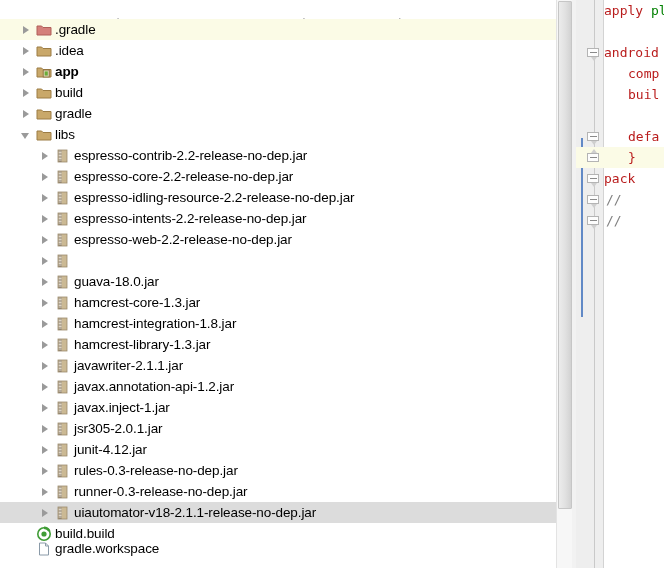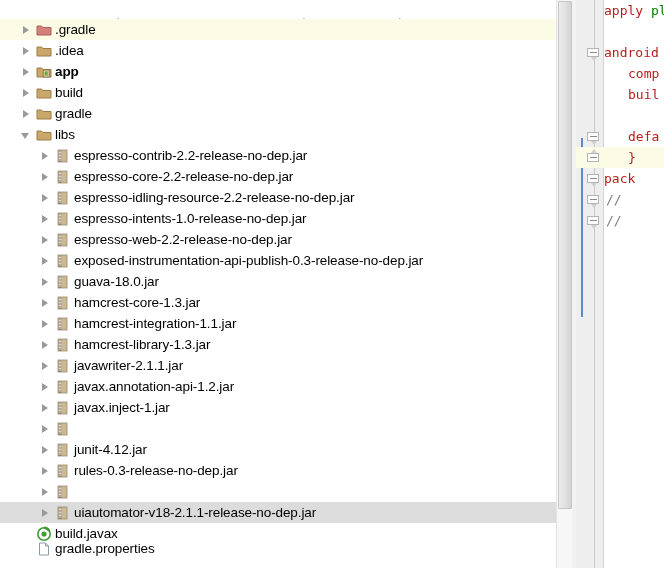--- a/index.html
+++ b/index.html
@@ -301,21 +301,21 @@
                 <line x1="3.4" y1="4.5" x2="6.6" y2="4.5"></line>
                 <line x1="3.4" y1="6" x2="6.6" y2="6"></line>
                 <line x1="3.4" y1="7.5" x2="6.6" y2="7.5"></line>
                 <line x1="3.4" y1="9" x2="6.6" y2="9"></line>
                 <line x1="3.4" y1="10.5" x2="6.6" y2="10.5"></line>
                 <line x1="3.4" y1="12" x2="6.6" y2="12"></line>
               </g>
               <rect x="3" y="2" width="9" height="12" fill="none" stroke="#9c8b6d" stroke-width="0.8"></rect>
             </svg>
           </span>
-          <span class="label">espresso-intents-1.0-release-no-dep.jar</span>
+          <span class="label">espresso-intents-2.2-release-no-dep.jar</span>
         </div>
         <div class="row">
           <span class="ind" style="width: 39px;"></span>
           <span class="tw">
             <i class="tri-r"></i>
           </span>
           <span class="icn">
             <svg width="16" height="16" viewBox="0 0 16 16">
               <rect x="3" y="2" width="9" height="12" fill="#cbb994" stroke="#a3 8f6c" stroke-width="0"></rect>
               <rect x="3" y="2" width="9" height="12" fill="#cbb994"></rect>
@@ -349,21 +349,20 @@
                 <line x1="3.4" y1="4.5" x2="6.6" y2="4.5"></line>
                 <line x1="3.4" y1="6" x2="6.6" y2="6"></line>
                 <line x1="3.4" y1="7.5" x2="6.6" y2="7.5"></line>
                 <line x1="3.4" y1="9" x2="6.6" y2="9"></line>
                 <line x1="3.4" y1="10.5" x2="6.6" y2="10.5"></line>
                 <line x1="3.4" y1="12" x2="6.6" y2="12"></line>
               </g>
               <rect x="3" y="2" width="9" height="12" fill="none" stroke="#9c8b6d" stroke-width="0.8"></rect>
             </svg>
           </span>
-          <span class="label">exposed-instrumentation-api-publish-0.3-release-no-dep.jar</span>
         </div>
         <div class="row">
           <span class="ind" style="width: 39px;"></span>
           <span class="tw">
             <i class="tri-r"></i>
           </span>
           <span class="icn">
             <svg width="16" height="16" viewBox="0 0 16 16">
               <rect x="3" y="2" width="9" height="12" fill="#cbb994" stroke="#a3 8f6c" stroke-width="0"></rect>
               <rect x="3" y="2" width="9" height="12" fill="#cbb994"></rect>
@@ -421,21 +420,21 @@
                 <line x1="3.4" y1="4.5" x2="6.6" y2="4.5"></line>
                 <line x1="3.4" y1="6" x2="6.6" y2="6"></line>
                 <line x1="3.4" y1="7.5" x2="6.6" y2="7.5"></line>
                 <line x1="3.4" y1="9" x2="6.6" y2="9"></line>
                 <line x1="3.4" y1="10.5" x2="6.6" y2="10.5"></line>
                 <line x1="3.4" y1="12" x2="6.6" y2="12"></line>
               </g>
               <rect x="3" y="2" width="9" height="12" fill="none" stroke="#9c8b6d" stroke-width="0.8"></rect>
             </svg>
           </span>
-          <span class="label">hamcrest-integration-1.1.jar</span>
+          <span class="label">hamcrest-integration-1.8.jar</span>
         </div>
         <div class="row">
           <span class="ind" style="width: 39px;"></span>
           <span class="tw">
             <i class="tri-r"></i>
           </span>
           <span class="icn">
             <svg width="16" height="16" viewBox="0 0 16 16">
               <rect x="3" y="2" width="9" height="12" fill="#cbb994" stroke="#a3 8f6c" stroke-width="0"></rect>
               <rect x="3" y="2" width="9" height="12" fill="#cbb994"></rect>
@@ -541,20 +540,21 @@
                 <line x1="3.4" y1="4.5" x2="6.6" y2="4.5"></line>
                 <line x1="3.4" y1="6" x2="6.6" y2="6"></line>
                 <line x1="3.4" y1="7.5" x2="6.6" y2="7.5"></line>
                 <line x1="3.4" y1="9" x2="6.6" y2="9"></line>
                 <line x1="3.4" y1="10.5" x2="6.6" y2="10.5"></line>
                 <line x1="3.4" y1="12" x2="6.6" y2="12"></line>
               </g>
               <rect x="3" y="2" width="9" height="12" fill="none" stroke="#9c8b6d" stroke-width="0.8"></rect>
             </svg>
           </span>
+          <span class="label">jsr305-2.0.1.jar</span>
         </div>
         <div class="row">
           <span class="ind" style="width: 39px;"></span>
           <span class="tw">
             <i class="tri-r"></i>
           </span>
           <span class="icn">
             <svg width="16" height="16" viewBox="0 0 16 16">
               <rect x="3" y="2" width="9" height="12" fill="#cbb994" stroke="#a3 8f6c" stroke-width="0"></rect>
               <rect x="3" y="2" width="9" height="12" fill="#cbb994"></rect>
@@ -612,20 +612,21 @@
                 <line x1="3.4" y1="4.5" x2="6.6" y2="4.5"></line>
                 <line x1="3.4" y1="6" x2="6.6" y2="6"></line>
                 <line x1="3.4" y1="7.5" x2="6.6" y2="7.5"></line>
                 <line x1="3.4" y1="9" x2="6.6" y2="9"></line>
                 <line x1="3.4" y1="10.5" x2="6.6" y2="10.5"></line>
                 <line x1="3.4" y1="12" x2="6.6" y2="12"></line>
               </g>
               <rect x="3" y="2" width="9" height="12" fill="none" stroke="#9c8b6d" stroke-width="0.8"></rect>
             </svg>
           </span>
+          <span class="label">runner-0.3-release-no-dep.jar</span>
         </div>
         <div class="row hl-sel">
           <span class="ind" style="width: 39px;"></span>
           <span class="tw">
             <i class="tri-r"></i>
           </span>
           <span class="icn">
             <svg width="16" height="16" viewBox="0 0 16 16">
               <rect x="3" y="2" width="9" height="12" fill="#cbb994" stroke="#a3 8f6c" stroke-width="0"></rect>
               <rect x="3" y="2" width="9" height="12" fill="#cbb994"></rect>
@@ -647,32 +648,32 @@
         <div class="row">
           <span class="ind" style="width: 20px;"></span>
           <span class="tw"></span>
           <span class="icn">
             <svg width="16" height="16" viewBox="0 0 16 16">
               <circle cx="8" cy="8" r="6.2" fill="#ffffff" stroke="#3f9c35" stroke-width="1.6"></circle>
               <circle cx="8" cy="8" r="2.6" fill="#3f9c35"></circle>
               <path d="M8 1.8 A6.2 6.2 0 0 1 13.4 5" fill="none" stroke="#3f9c35" stroke-width="2.4"></path>
             </svg>
           </span>
-          <span class="label">build.javax</span>
+          <span class="label">build.build</span>
         </div>
         <div class="row" style="height: 8px;">
           <span class="ind" style="width: 20px;"></span>
           <span class="tw"></span>
           <span class="icn">
             <svg width="16" height="16" viewBox="0 0 16 16">
               <path d="M3.5 2h6l3 3v9h-9z" fill="#ffffff" stroke="#8a9aa8" stroke-width="1" stroke-linejoin="round"></path>
               <path d="M9.5 2v3h3" fill="none" stroke="#8a9aa8" stroke-width="1"></path>
             </svg>
           </span>
-          <span class="label">gradle.properties</span>
+          <span class="label">gradle.workspace</span>
         </div>
       </div>
   </div>
 
   <div id="tree-scroll-track"></div>
   <div id="tree-scroll-thumb"></div>
   <div id="splitter"></div>
 
   <div id="editor-pane">
     <div id="editor-gutter"></div>

